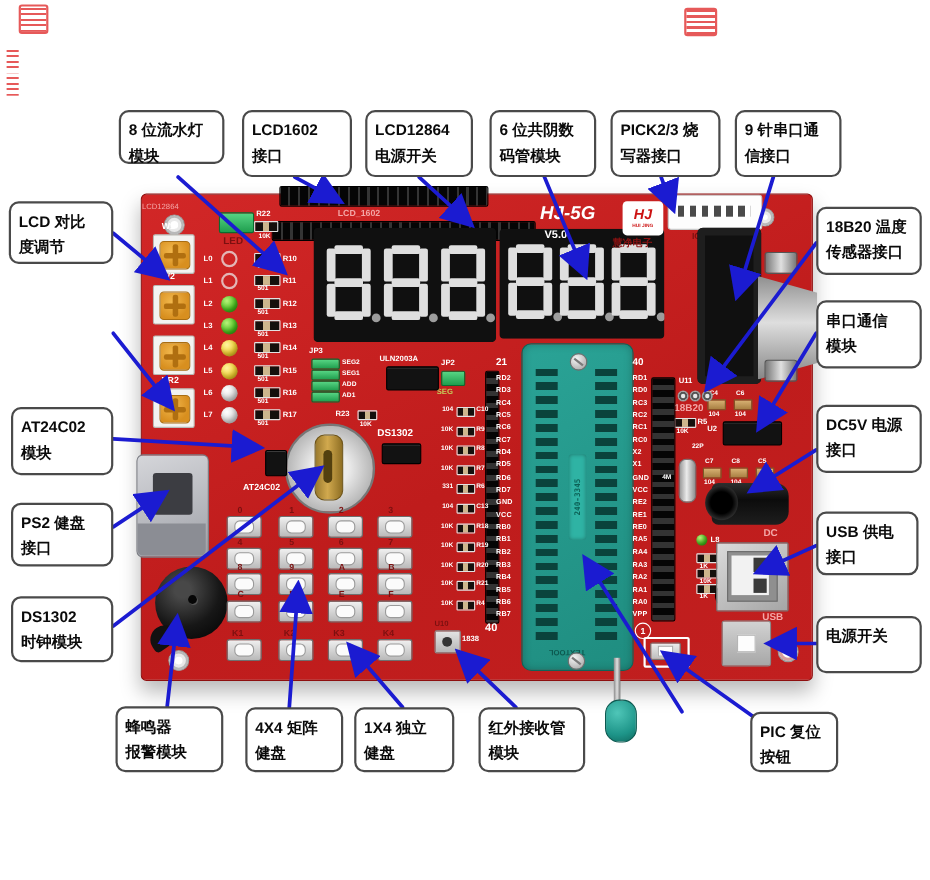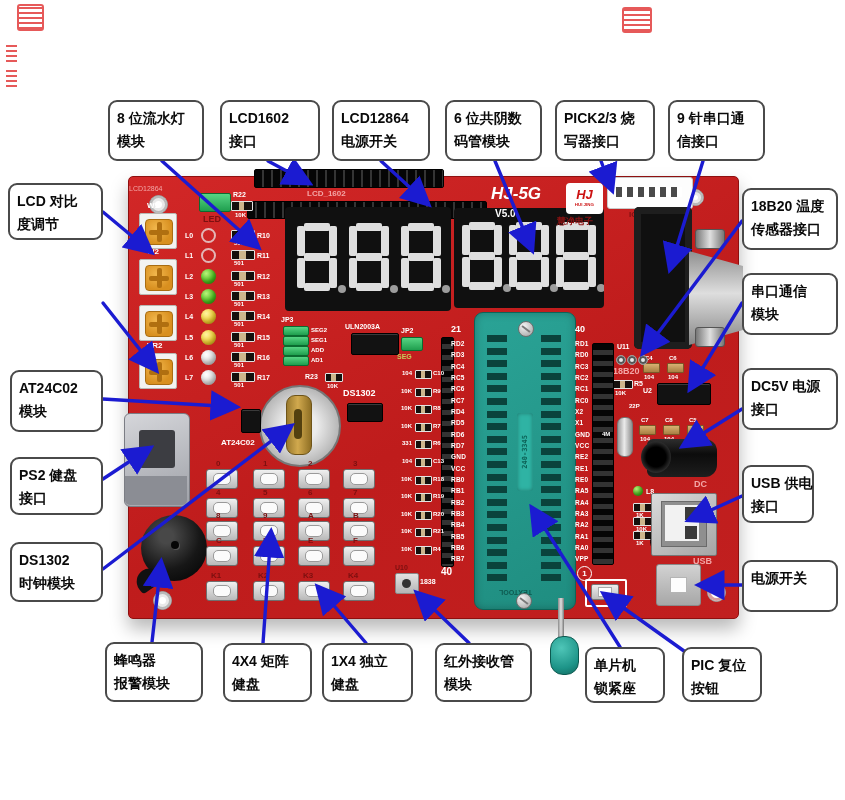--- a/index.html
+++ b/index.html
@@ -577,21 +577,21 @@
     <line class="arrowline" x1="742" y1="496" x2="689" y2="520" marker-end="url(#ah)" stroke="#1b1bd1"></line>
     <line class="arrowline" x1="742" y1="585" x2="699" y2="585" marker-end="url(#ah)" stroke="#1b1bd1"></line>
     <line class="arrowline" x1="152" y1="642" x2="161" y2="562" marker-end="url(#ah)" stroke="#1b1bd1"></line>
     <line class="arrowline" x1="263" y1="643" x2="271" y2="532" marker-end="url(#ah)" stroke="#1b1bd1"></line>
     <line class="arrowline" x1="366" y1="643" x2="318" y2="587" marker-end="url(#ah)" stroke="#1b1bd1"></line>
     <line class="arrowline" x1="469" y1="643" x2="417" y2="593" marker-end="url(#ah)" stroke="#1b1bd1"></line>
     <line class="arrowline" x1="620" y1="647" x2="532" y2="508" marker-end="url(#ah)" stroke="#1b1bd1"></line>
     <line class="arrowline" x1="684" y1="651" x2="604" y2="594" marker-end="url(#ah)" stroke="#1b1bd1"></line>
   </svg>
 
-  <div class="callout" style="left:108px;top:100px;width:96px;height:61px">
+  <div class="callout" style="left:108px;top:100px;width:96px;height:49px">
     <span>8 位流水灯</span>
       <span>模块</span>
     </div>
   <div class="callout" style="left:220px;top:100px;width:100px;height:61px">
     <span>LCD1602</span>
       <span>接口</span>
     </div>
   <div class="callout" style="left:332px;top:100px;width:98px;height:61px">
     <span>LCD12864</span>
       <span>电源开关</span>
@@ -631,21 +631,21 @@
       <span>传感器接口</span>
     </div>
   <div class="callout" style="left:742px;top:273px;width:96px;height:62px">
     <span>串口通信</span>
       <span>模块</span>
     </div>
   <div class="callout" style="left:742px;top:368px;width:96px;height:62px">
     <span>DC5V 电源</span>
       <span>接口</span>
     </div>
-  <div class="callout" style="left:742px;top:465px;width:72px;height:58px">
+  <div class="callout" style="left:742px;top:465px;width:93px;height:58px">
     <span>USB 供电</span>
       <span>接口</span>
     </div>
   <div class="callout" style="left:742px;top:560px;width:96px;height:52px">
     <span>电源开关</span>
       <span></span>
     </div>
 
   <div class="callout" style="left:105px;top:642px;width:98px;height:60px">
     <span>蜂鸣器</span>
@@ -655,24 +655,20 @@
     <span>4X4 矩阵</span>
       <span>健盘</span>
     </div>
   <div class="callout" style="left:322px;top:643px;width:91px;height:59px">
     <span>1X4 独立</span>
       <span>健盘</span>
     </div>
   <div class="callout" style="left:435px;top:643px;width:97px;height:59px">
     <span>红外接收管</span>
       <span>模块</span>
-    </div>
-  <div class="callout" style="left:585px;top:647px;width:80px;height:56px">
-    <span>单片机</span>
-      <span>锁紧座</span>
     </div>
   <div class="callout" style="left:682px;top:647px;width:80px;height:55px">
     <span>PIC 复位</span>
       <span>按钮</span>
     </div>
 
   <div class="wm wmbox wmstripes" style="left:17px;top:4px;width:23px;height:23px"></div>
   <div class="wm wmstripes" style="left:6px;top:42px;width:11px;height:20px"></div>
   <div class="wm wmstripes" style="left:6px;top:67px;width:11px;height:20px"></div>
   <div class="wm wmbox wmstripes" style="left:622px;top:7px;width:26px;height:22px"></div>

